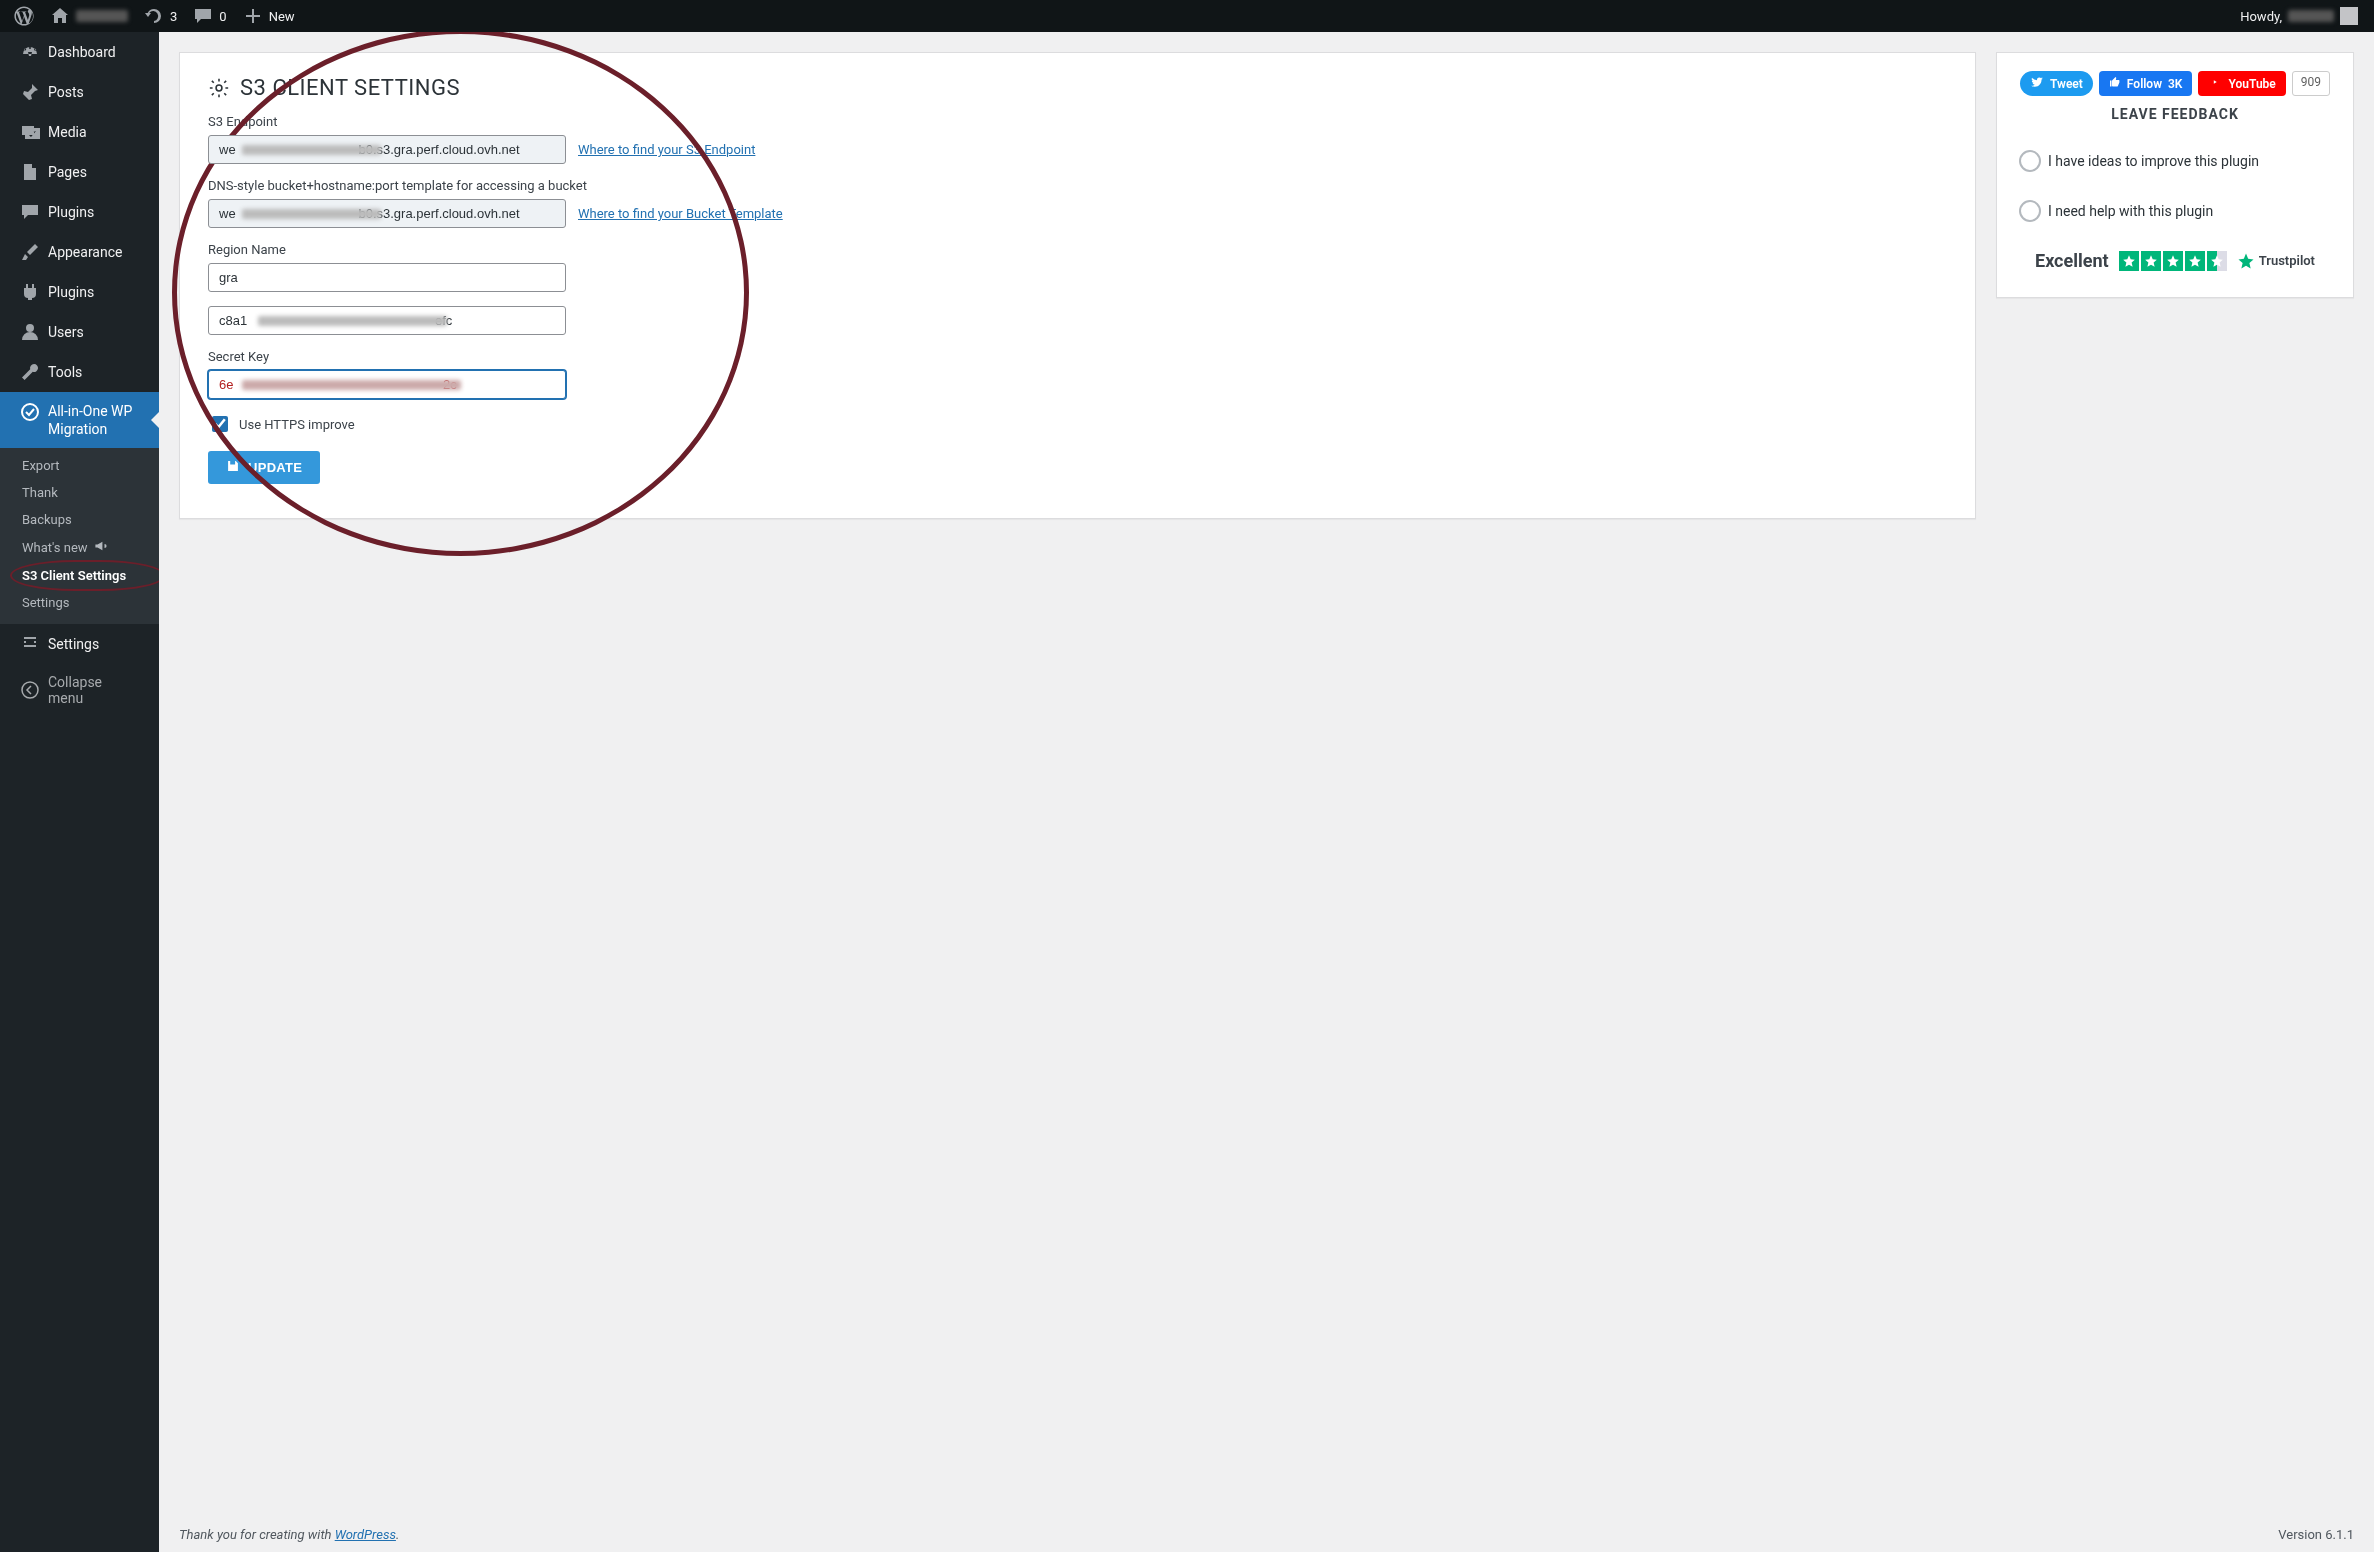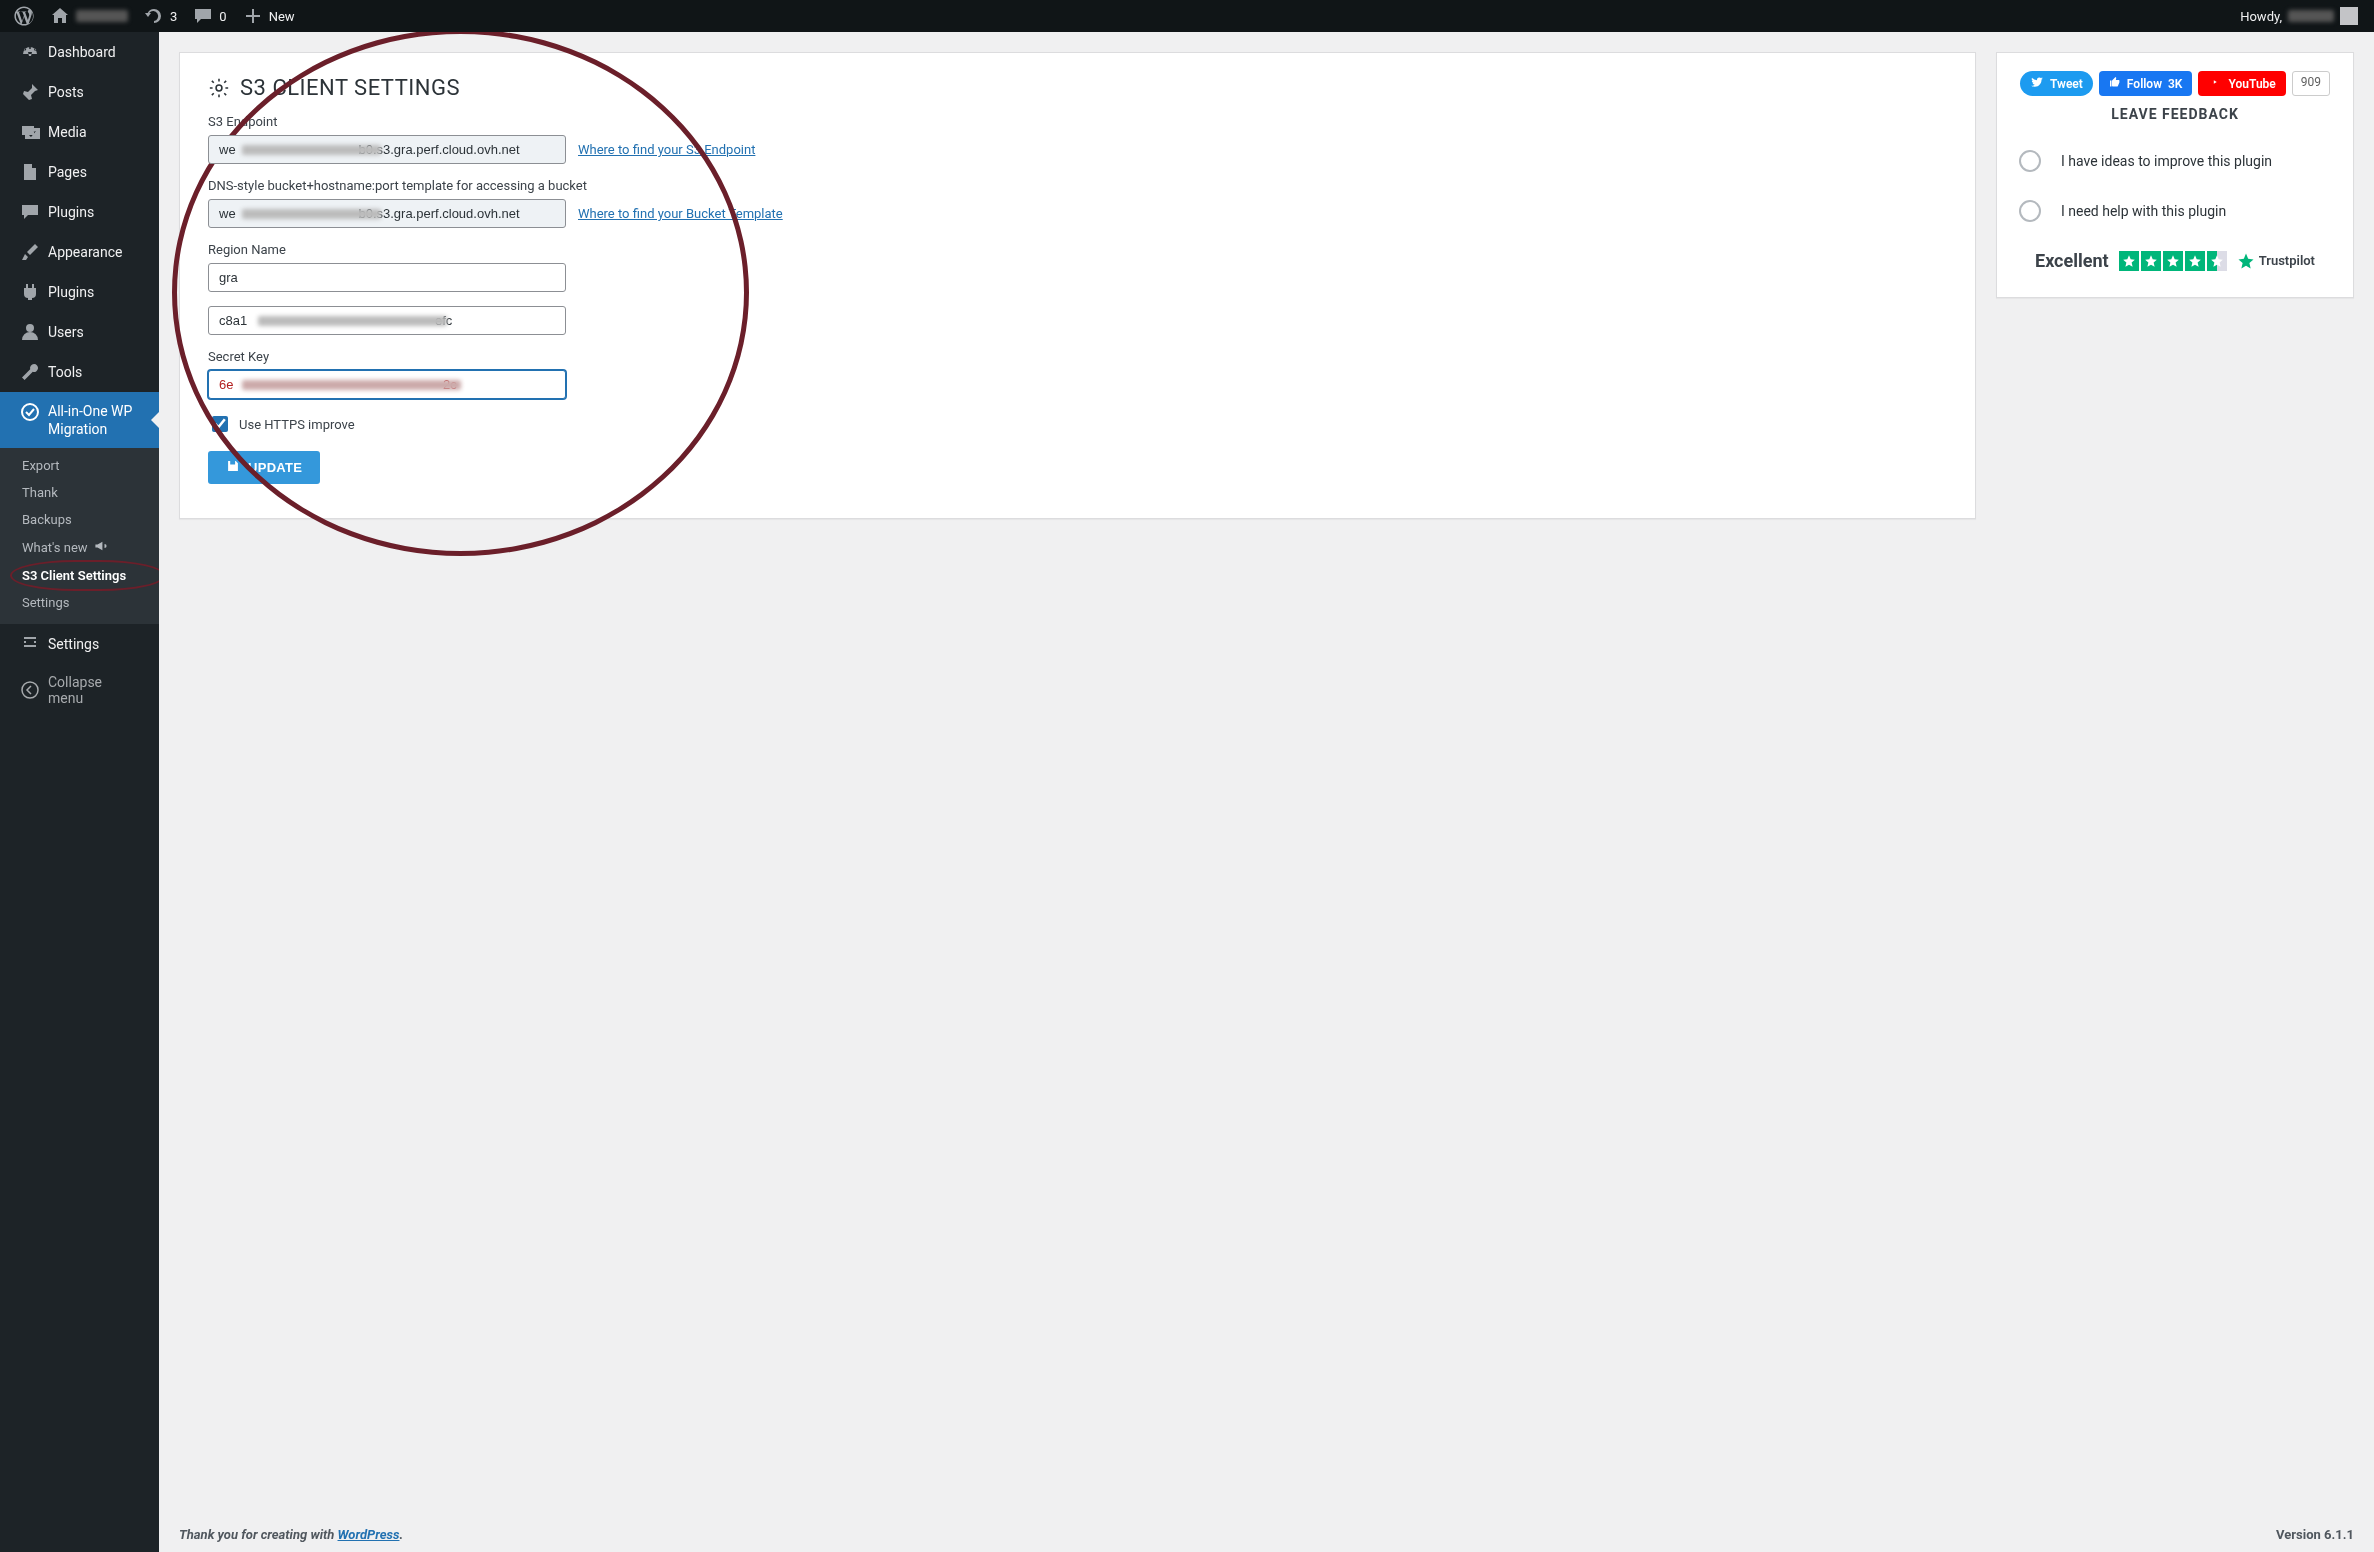--- a/index.html
+++ b/index.html
@@ -166,40 +166,40 @@
   }
 
   
   .social-row { display:flex; gap:6px; justify-content:center; margin-bottom:0;}
   .pill { display:inline-flex; align-items:center; gap:6px; color:#fff; border-radius:4px; padding:4px 10px; font-size:12px; font-weight:600; cursor:pointer;}
   .pill.tw { background: var(--tw-blue); border-radius: 994px;}
   .pill.fb { background: var(--fb-blue);}
   .pill.yt { background: var(--yt-red);}
   .yt-count { background:#fff; color:#606060; border:1px solid #ccc; border-radius:3px; padding:3px 8px; font-size:12px;}
   .side-h { text-align:center; font-weight:700; letter-spacing:1px; font-size:14px; margin: 10px 0 14px;}
-  .fb-row { display:flex; align-items:center; gap:20px; margin: 28px 0;}
+  .fb-row { display:flex; align-items:center; gap:7px; margin: 28px 0;}
   .fb-radio {
     width:22px; height:22px; border-radius:50%;
     border:2px solid #b4b9be; flex-shrink:0; cursor:pointer;
   }
   .fb-text { font-size:14px; color:#2c3338;}
   .trust-row { display:flex; align-items:center; justify-content:center; gap:10px; margin-top:18px;}
   .trust-excellent { font-weight:700; font-size:18px;}
   .stars { display:flex; gap:2px;}
   .star-box { width:20px; height:20px; background:#00b67a; display:inline-flex; align-items:center; justify-content:center;}
   .star-box.half { background: linear-gradient(90deg, #00b67a 50%, #dcdce6 50%);}
   .star-box svg { fill:#fff; width:14px; height:14px;}
   .tp-logo { display:flex; align-items:center; gap:4px; font-weight:600;}
   .tp-logo svg { width:18px; height:18px; fill:#00b67a;}
 
   
   .footer {
     margin: 6px 20px 10px;
     display:flex; justify-content:space-between; align-items:center;
-    color:#50575e; font-style:italic; font-size:13px;font-weight:bold;
+    color:#50575e; font-style:italic; font-size:13px;
   }
   .footer a { color: var(--wp-link);}
   .footer .ver { font-style:normal;}
 
   .ann-icon svg{width:14px;height:14px;fill:#b4b9be;}
 </style>
 </head>
 <body>
 
 <div class="adminbar">

